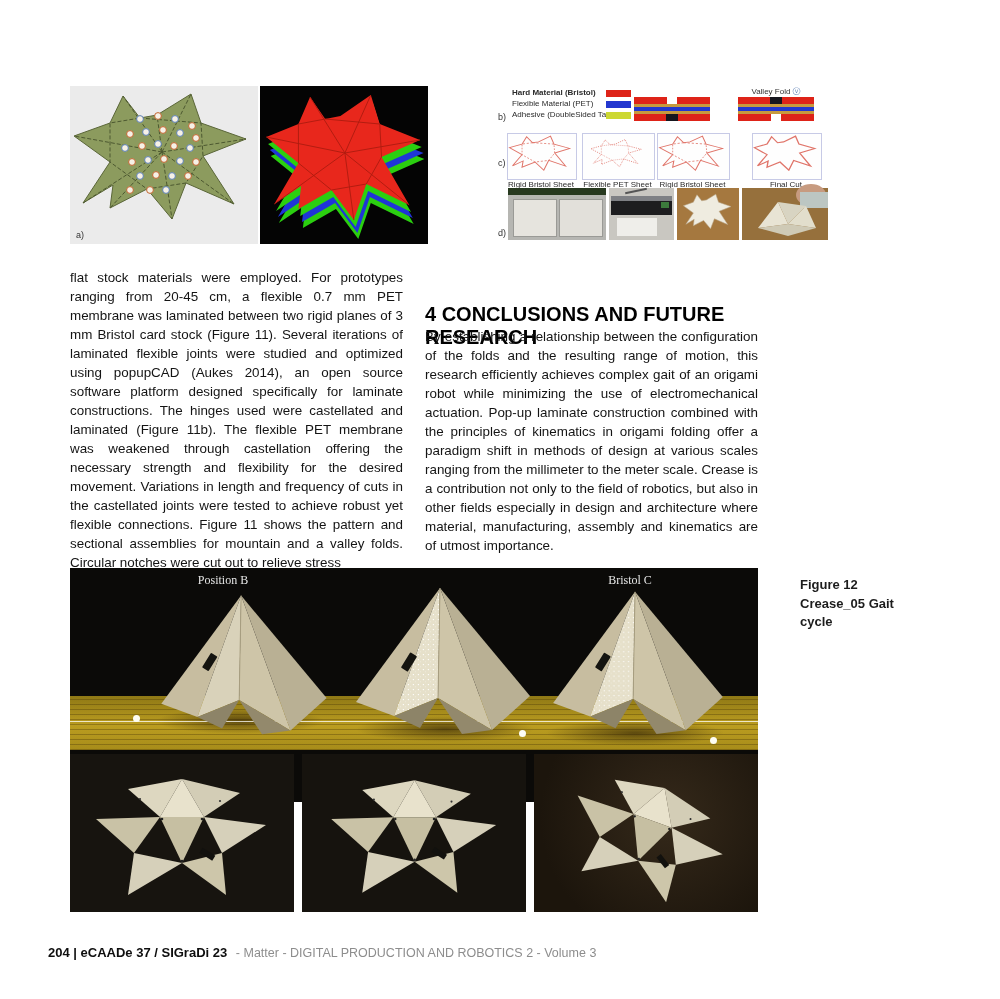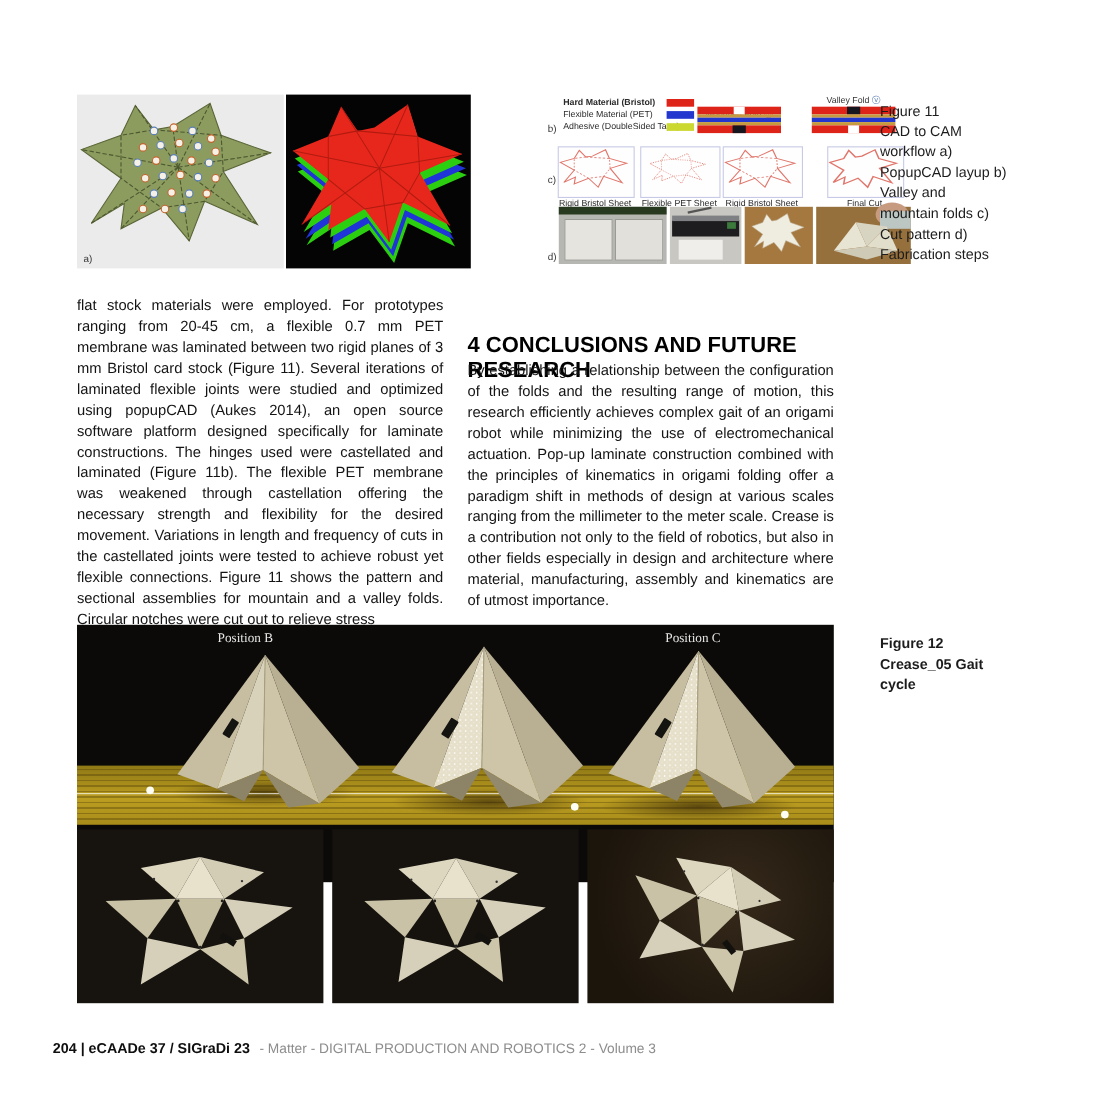--- a/index.html
+++ b/index.html
@@ -229,30 +229,20 @@
         <svg class="abs" style="left:6px;top:6px;" width="74" height="44" viewBox="0 0 74 44">
           <polygon points="10,34 30,8 40,30" fill="#e8e4d4"></polygon>
           <polygon points="30,8 40,30 58,12" fill="#d8d4c2"></polygon>
           <polygon points="40,30 58,12 68,34" fill="#e2decc"></polygon>
           <polygon points="10,34 40,30 68,34 40,42" fill="#cfcab6"></polygon>
         </svg>
       </div>
     </div>
   </div>
 
-  <div class="abs caption" style="top:92px;">
-    <div>Figure 11</div>
-    <div>CAD to CAM</div>
-    <div>workflow a)</div>
-    <div>PopupCAD layup b)</div>
-    <div>Valley and</div>
-    <div>mountain folds c)</div>
-    <div>Cut pattern d)</div>
-    <div>Fabrication steps</div>
-  </div>
 
   <div class="abs col lcol">flat stock materials were employed.  For prototypes ranging from 20-45 cm, a flexible 0.7 mm PET membrane was laminated between two rigid planes of 3 mm Bristol card stock (Figure 11). Several iterations of laminated flexible joints were studied and optimized using popupCAD (Aukes 2014), an open source software platform designed specifically for laminate constructions.  The hinges used were castellated and laminated (Figure 11b).  The flexible PET membrane was weakened through castellation offering the necessary strength and flexibility for the desired movement.  Variations in length and frequency of cuts in the castellated joints were tested to achieve robust yet flexible connections. Figure 11 shows the pattern and sectional assemblies for mountain and a valley folds.  Circular notches were cut out to relieve stress</div>
   <div class="abs rhead">4 CONCLUSIONS AND FUTURE RESEARCH</div>
   <div class="abs col rcol-body">By establishing a relationship between the configuration of the folds and the resulting range of motion, this research efficiently achieves complex gait of an origami robot while minimizing the use of electromechanical actuation. Pop-up laminate construction combined with the principles of kinematics in origami folding offer a paradigm shift in methods of design at various scales ranging from the millimeter to the meter scale. Crease is a contribution not only to the field of robotics, but also in other fields especially in design and architecture where material, manufacturing, assembly and kinematics are of utmost importance.</div>
 
   <div class="abs fig12">
     <div class="abs fig12-main">
       <div class="floor"></div>
       <div class="floor-grain"></div>
       <div class="shadow" style="left:85px;top:140px;width:170px;"></div>
@@ -294,21 +284,21 @@
         <polygon points="98,10 52,138 96,120" fill="url(#spk)"></polygon>
         <polygon points="98,10 96,120 150,152" fill="#cec5a8"></polygon>
         <polygon points="98,10 150,152 188,118" fill="#b9b094"></polygon>
         <polygon points="52,138 96,120 78,150" fill="#8d8468"></polygon>
         <polygon points="96,120 150,152 120,156" fill="#93896c"></polygon>
         <line x1="98" y1="10" x2="96" y2="120" stroke="#a89e80" stroke-width="1"></line>
         <rect x="56" y="78" width="18" height="8" rx="1" transform="rotate(-58 65 82)" fill="#141410"></rect>
       </svg>
 
       <div class="pos-label" style="left:88px;">Position B</div>
-      <div class="pos-label" style="left:495px;">Position C</div>
+      <div class="pos-label" style="left:495px;">Bristol C</div>
 
       <div class="wdot" style="left:63px;top:147px;"></div>
       <div class="wdot" style="left:449px;top:162px;"></div>
       <div class="wdot" style="left:640px;top:169px;"></div>
     </div>
 
     <div class="gphoto" style="left:0;background:#17140f;">
       <svg width="224" height="158" viewBox="0 0 224 156">
         <defs>
           <g id="topview">

